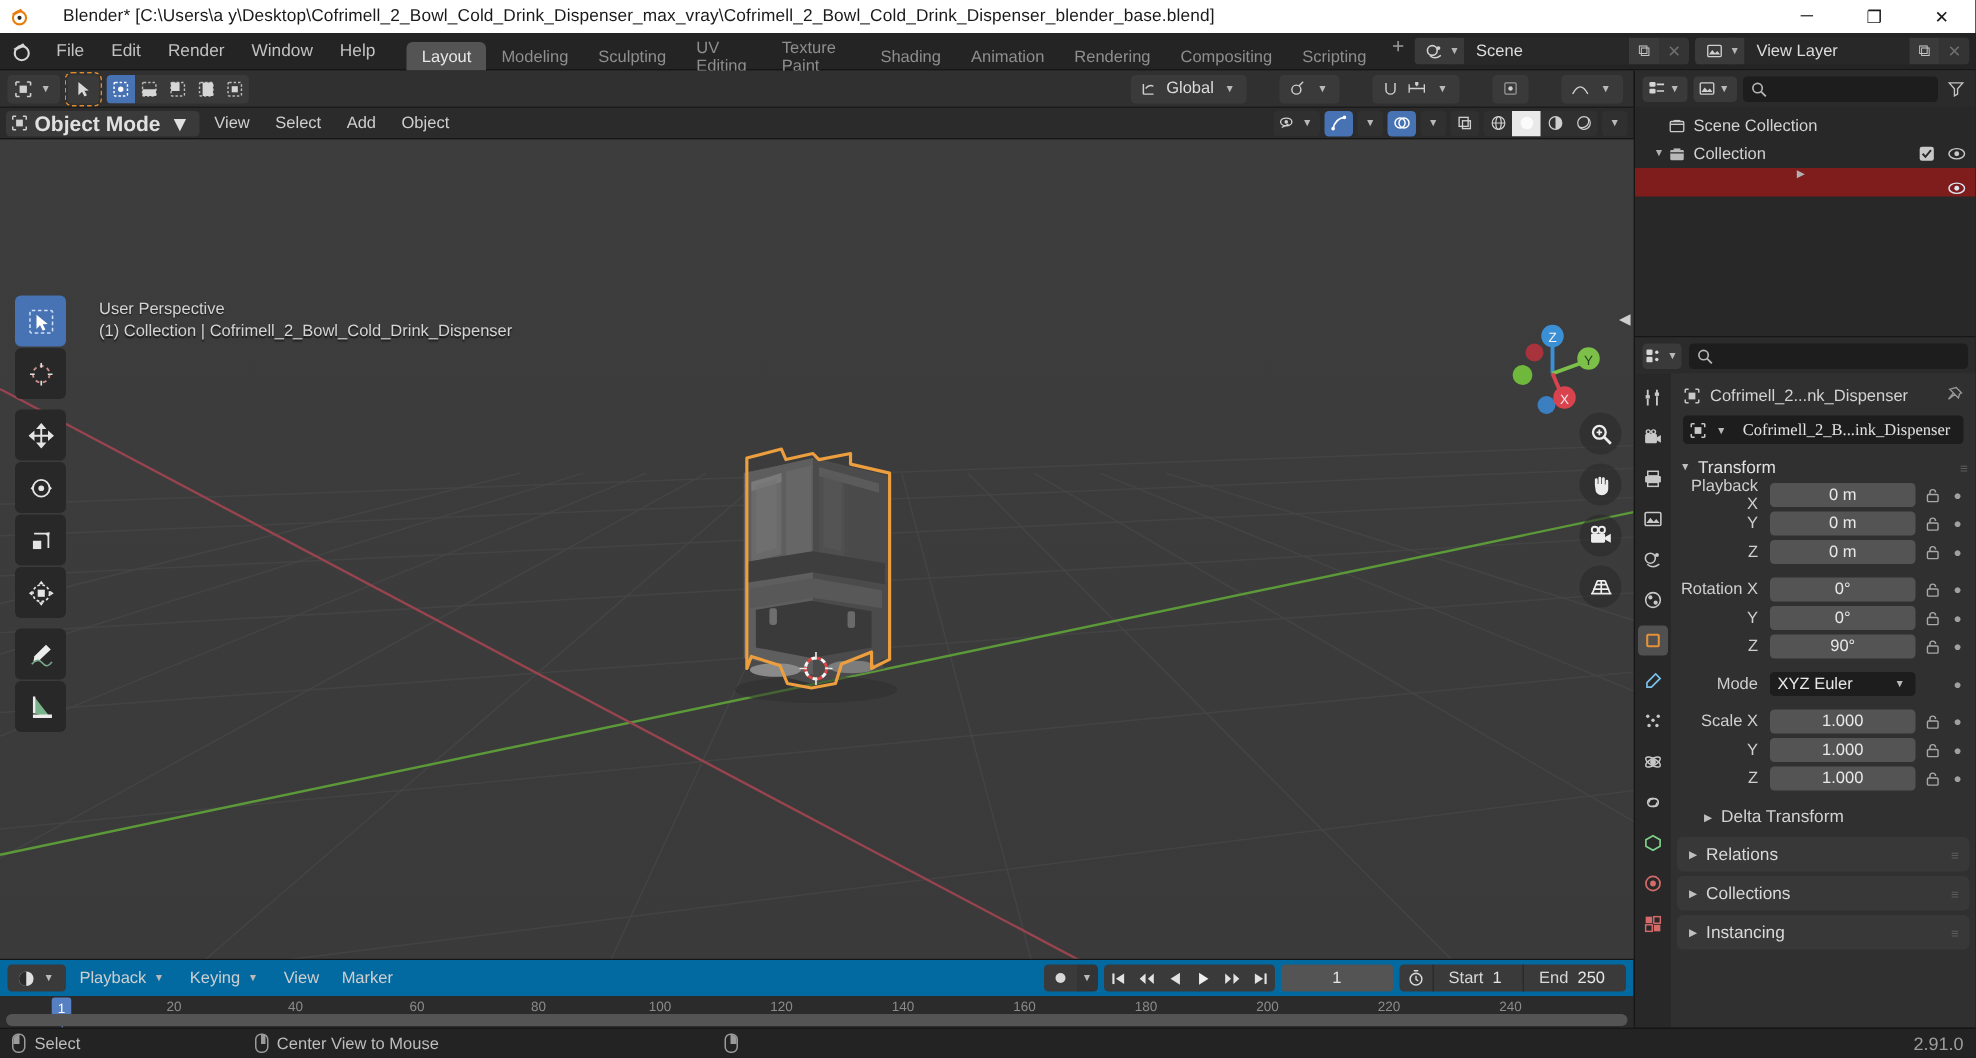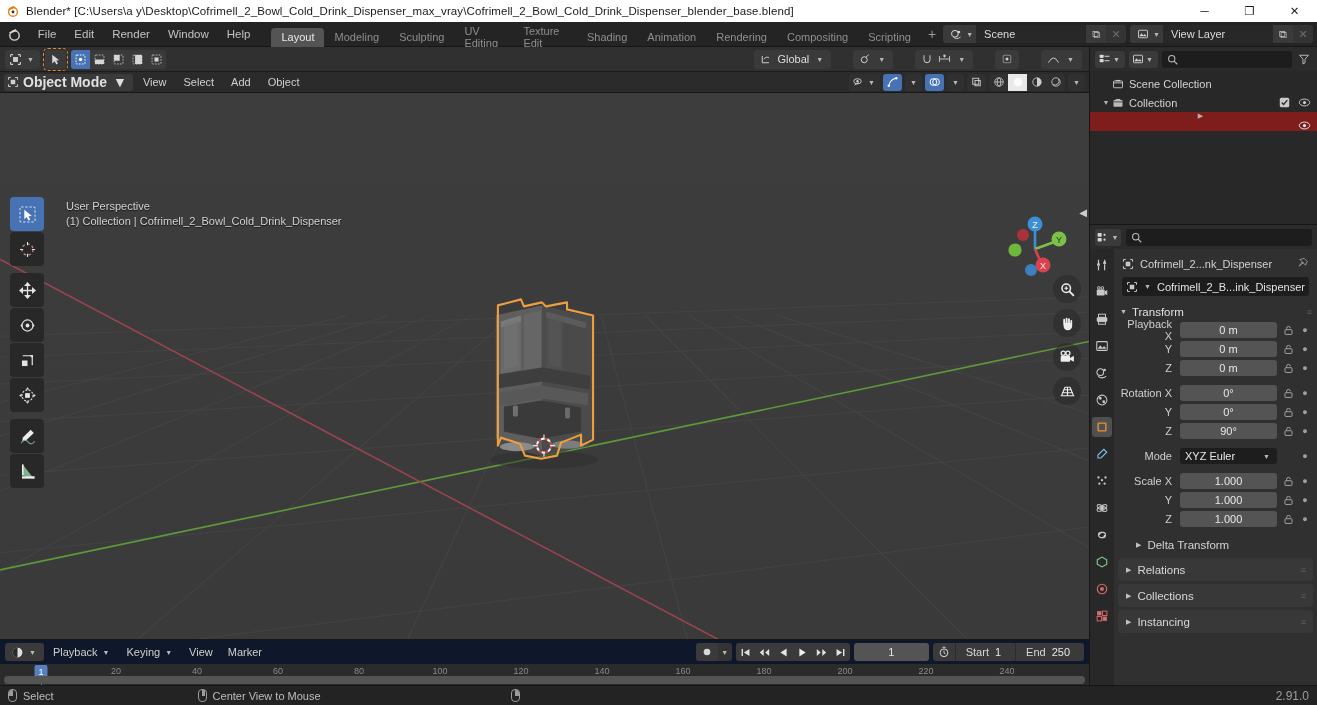--- a/index.html
+++ b/index.html
@@ -7,33 +7,33 @@
               font-family:"Liberation Sans", sans-serif; }
 
   .app { position:relative; width:1317px; height:705px; display:flex; flex-direction:column;
          background:#1d1d1d; color:#d6d6d6; font-size:11px; }
 
   
   .titlebar { height:22px; background:#ffffff; color:#1a1a1a; display:flex; align-items:center;
               font-size:11.5px; flex:0 0 22px; }
   .tb-logo { width:26px; display:flex; align-items:center; justify-content:center; }
   .tb-logo svg { display:block; }
-  .tb-title { flex:1; white-space:nowrap; overflow:hidden; letter-spacing:0.1px; }
+  .tb-title { flex:1; white-space:nowrap; overflow:hidden; letter-spacing:0.1px;margin-left:16px; }
   .tb-btns { display:flex; height:22px; }
   .tb-btn { width:45px; height:22px; display:flex; align-items:center; justify-content:center;
             color:#1a1a1a; }
 
   
   .topbar { height:25px; background:#242424; display:flex; align-items:stretch; flex:0 0 25px;
             border-bottom:1px solid #161616; }
   .blender-icon { width:30px; display:flex; align-items:center; justify-content:center; }
   .menu { display:flex; align-items:center; }
   .menu-item { padding:0 9px; height:25px; display:flex; align-items:center; color:#c2c2c2;
                font-size:11.5px; }
-  .ws-tabs { display:flex; align-items:center; margin-left:12px; }
+  .ws-tabs { display:flex; align-items:flex-start; margin-left:12px; }
   .ws-tab { padding:0 10px; height:19px; margin-top:6px; display:flex; align-items:center;
             color:#8e8e8e; font-size:11px; border-radius:4px 4px 0 0; }
   .ws-tab.active { background:#545454; color:#e8e8e8; }
   .ws-plus { color:#9a9a9a; padding:0 7px; display:flex; align-items:center; font-size:14px; }
   .topbar-right { margin-left:auto; display:flex; align-items:center; gap:4px; padding-right:4px; }
 
   .id-block { display:flex; align-items:center; height:18px; background:#282828; border-radius:3px;
               overflow:hidden; }
   .id-icon { width:26px; height:18px; display:flex; align-items:center; justify-content:center;
              background:#3a3a3a; }
@@ -93,21 +93,21 @@
   .navcol { position:absolute; right:8px; top:182px; display:flex; flex-direction:column; gap:6px;
             align-items:center; }
   .navbtn { width:28px; height:28px; border-radius:50%; background:rgba(40,40,40,.55);
             display:flex; align-items:center; justify-content:center; }
   .gizmo { position:absolute; right:16px; top:118px; width:76px; height:76px; }
   .vp-edge-arrow { position:absolute; right:2px; top:114px; color:#cfcfcf; font-size:10px; }
 
   
   .timeline { flex:0 0 46px; background:#2b2b2b; border-top:1px solid #161616; display:flex;
               flex-direction:column; }
-  .tl-header { height:24px; display:flex; align-items:center; gap:3px; padding:0 5px; background:#0f172a;}
+  .tl-header { height:24px; display:flex; align-items:center; gap:3px; padding:0 5px; background:#0369a1;}
   .tl-menu { padding:0 6px; height:18px; display:flex; align-items:center; color:#cfcfcf; font-size:11px;
              gap:3px; border-radius:3px; }
   .tl-center { margin-left:auto; display:flex; align-items:center; gap:4px; }
   .rec-btn { width:22px; height:18px; background:#3a3a3a; border-radius:3px 0 0 3px; display:flex;
              align-items:center; justify-content:center; }
   .rec-chev { width:14px; height:18px; background:#343434; border-radius:0 3px 3px 0; display:flex;
               align-items:center; justify-content:center; }
   .tport { display:flex; background:#3a3a3a; border-radius:3px; overflow:hidden; }
   .tport div { width:19px; height:18px; display:flex; align-items:center; justify-content:center; }
   .frame-field { width:75px; height:18px; background:#545454; border-radius:3px; display:flex;
@@ -155,21 +155,21 @@
   .pr-tabs { width:24px; background:#282828; display:flex; flex-direction:column; align-items:center;
              padding-top:6px; gap:7px; }
   .pr-tab { width:20px; height:20px; display:flex; align-items:center; justify-content:center;
             border-radius:3px; }
   .pr-tab.on { background:#505050; }
   .pr-main { flex:1; background:#303030; padding:4px 0 0 0; overflow:hidden; }
   .bc { height:22px; display:flex; align-items:center; gap:6px; padding:0 8px; font-size:11px;
         color:#d2d2d2; }
   .bc .pin { margin-left:auto; color:#9a9a9a; }
   .namefield { margin:2px 8px 6px 8px; height:19px; background:#1d1d1d; border-radius:3px;
-               display:flex; align-items:center; gap:4px; padding:0 4px; }
+               display:flex; align-items:center; gap:4px; padding:0 4px;font-family:Liberation Serif, serif; }
   .namefield .val { flex:1; color:#e2e2e2; font-size:11px; text-align:center; }
   .panel-hdr { height:19px; display:flex; align-items:center; gap:5px; padding:0 6px;
                color:#e0e0e0; font-size:11.5px; }
   .panel-hdr .tri { font-size:7px; color:#c0c0c0; }
   .panel-hdr .grip { margin-left:auto; color:#5d5d5d; font-size:9px; letter-spacing:-1px; }
   .row { height:18px; display:flex; align-items:center; margin:0 6px 1px 6px; gap:4px; }
   .row .lbl { width:56px; text-align:right; color:#cfcfcf; font-size:11px; padding-right:4px; }
   .row .field { flex:1; height:16px; background:#545454; border-radius:3px; color:#e8e8e8;
                 font-size:11px; display:flex; align-items:center; justify-content:center; }
   .row .field.drop { background:#1d1d1d; justify-content:space-between; padding:0 5px; }
@@ -232,21 +232,21 @@
       <div class="menu-item">Edit</div>
       <div class="menu-item">Render</div>
       <div class="menu-item">Window</div>
       <div class="menu-item">Help</div>
     </div>
     <div class="ws-tabs">
       <div class="ws-tab active">Layout</div>
       <div class="ws-tab">Modeling</div>
       <div class="ws-tab">Sculpting</div>
       <div class="ws-tab">UV Editing</div>
-      <div class="ws-tab">Texture Edit</div>
+      <div class="ws-tab">Texture Paint</div>
       <div class="ws-tab">Shading</div>
       <div class="ws-tab">Animation</div>
       <div class="ws-tab">Rendering</div>
       <div class="ws-tab">Compositing</div>
       <div class="ws-tab">Scripting</div>
       <div class="ws-plus">+</div>
     </div>
     <div class="topbar-right">
       <div class="id-block">
         <div class="id-icon">
@@ -1115,21 +1115,21 @@
         </div>
       </div>
     </div>
   </div>
 
   <div class="statusbar">
     <div class="sb-item">
       <span class="mouse l"></span>
       <span>Select</span>
     </div>
-    <div class="sb-item" style="margin-left:108px">
+    <div class="sb-item" style="margin-left:80px">
       <span class="mouse m"></span>
       <span>Center View to Mouse</span>
     </div>
     <div class="sb-item" style="margin-left:154px">
       <span class="mouse r"></span>
       <span></span>
     </div>
     <div class="sb-right">2.91.0</div>
   </div>
 </div>

